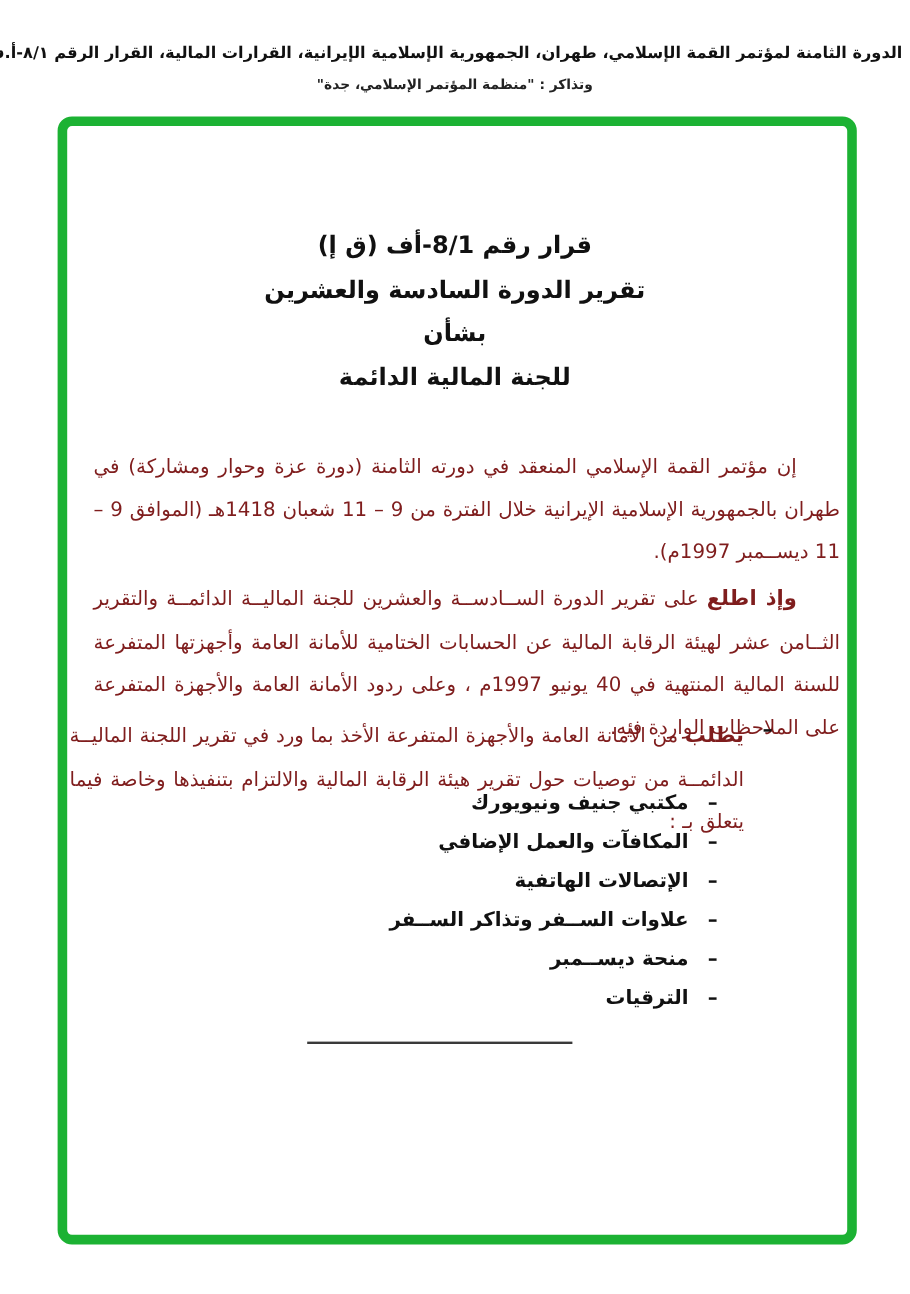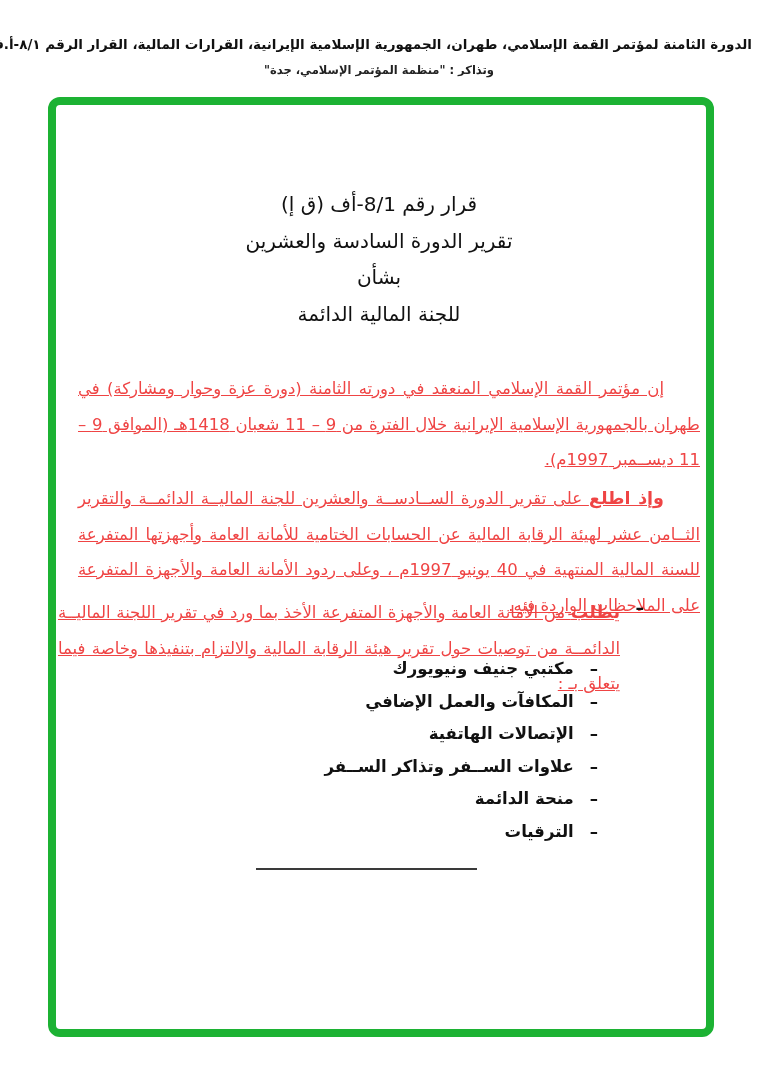--- a/index.html
+++ b/index.html
@@ -28,31 +28,30 @@
   .frame{
     position:absolute;left:48px;top:97px;
     width:650px;height:924px;
     border:8px solid #1cb233;
     border-radius:12px;
     background:transparent;
   }
   .title-block{
     position:absolute;top:186px;left:48px;right:48px;
     text-align:center;
-    font-size:20px;font-weight:normal;
+    font-size:20px;font-weight:bold;
     line-height:36.5px;
   }
   .body-par{
     position:absolute;
     margin:0;
     font-size:16.5px;
     line-height:35.5px;
     text-align:justify;
-    color:#ef4444;
-    text-decoration:underline;
+    color:#7f1d1d;
   }
   .p1{top:371px;right:58px;width:622px;text-indent:36px;}
   .p2{top:481px;right:58px;width:622px;text-indent:36px;}
   .p3{top:595px;right:138px;width:562px;}
   .lead{font-weight:bold;font-size:17.5px;margin-top:16px;}
   .clause-marker{
     position:absolute;top:598px;right:114px;
     font-size:17px;font-weight:bold;
   }
   .sublist{
@@ -115,21 +114,21 @@
     <div class="li">
       <span class="dash">–</span>
       <span class="label">الإتصالات الهاتفية</span>
     </div>
     <div class="li">
       <span class="dash">–</span>
       <span class="label">علاوات الســفر وتذاكر الســفر</span>
     </div>
     <div class="li">
       <span class="dash">–</span>
-      <span class="label">منحة الدائمة</span>
+      <span class="label">منحة ديســمبر</span>
     </div>
     <div class="li">
       <span class="dash">–</span>
       <span class="label">الترقيات</span>
     </div>
   </div>
 
   <div class="rule"></div>
 
 </div>

